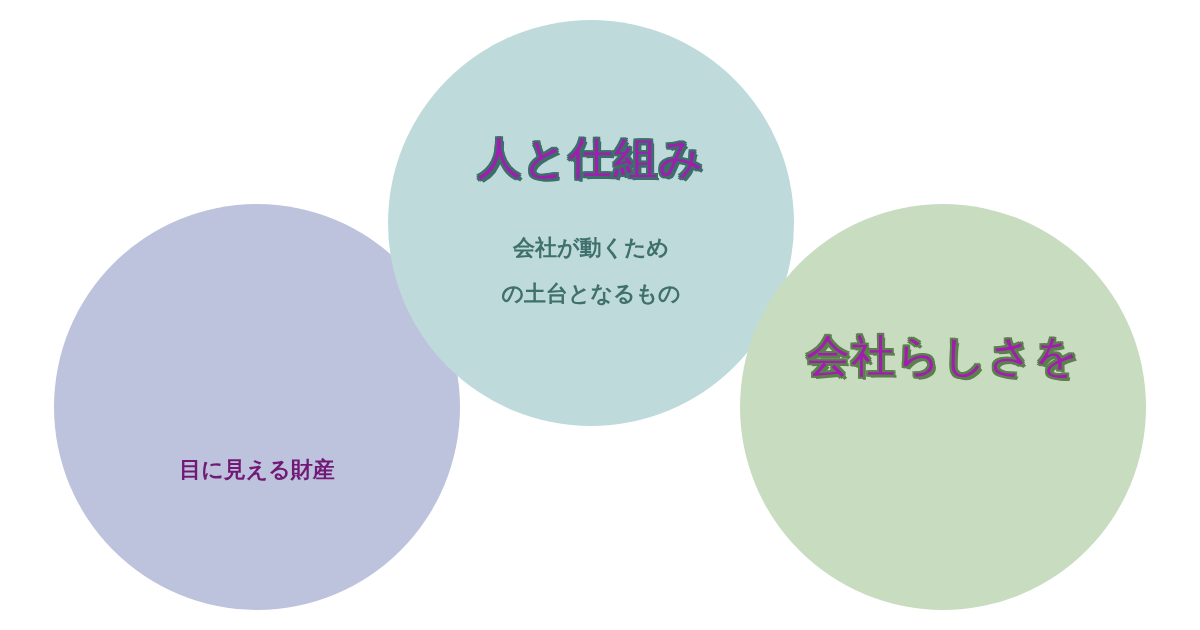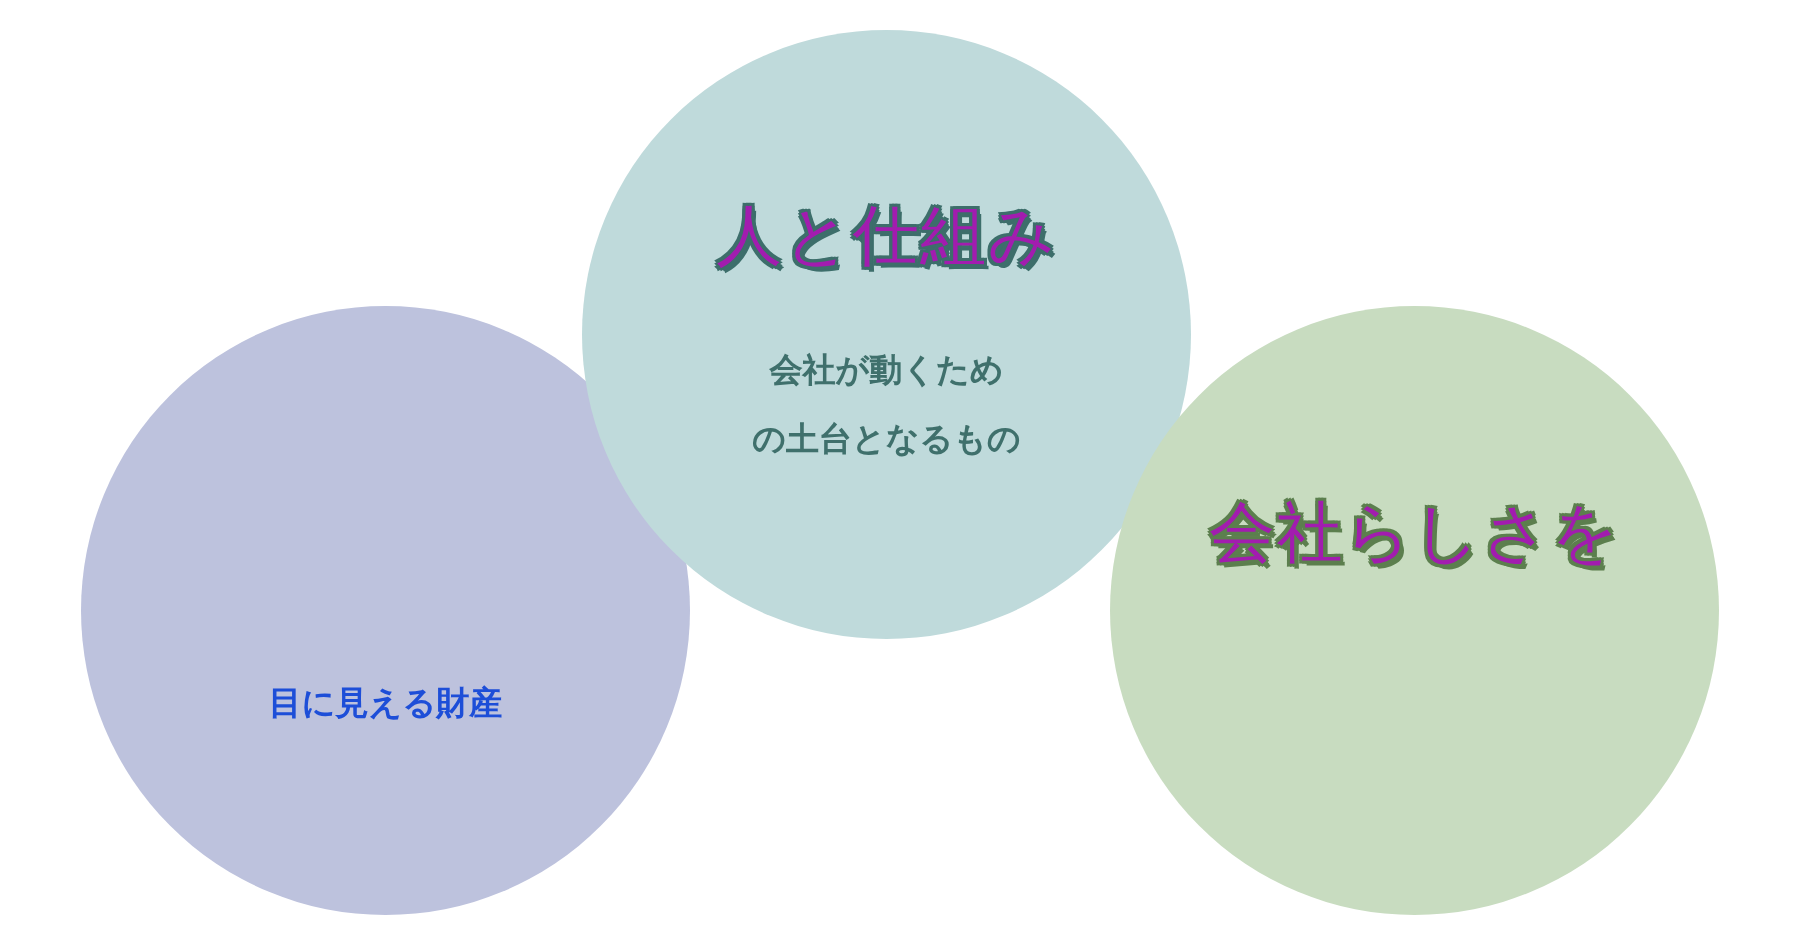--- a/index.html
+++ b/index.html
@@ -73,21 +73,21 @@
       top: 147px;
       text-shadow:
         -2px -2px 0 #5E6DB8, 2px -2px 0 #5E6DB8,
         -2px 2px 0 #5E6DB8, 2px 2px 0 #5E6DB8,
         0 -2px 0 #5E6DB8, 0 2px 0 #5E6DB8,
         -2px 0 0 #5E6DB8, 2px 0 0 #5E6DB8,
         3px 3px 0 #5E6DB8;
     }
     .circle-assets .subtitle {
       top: 243px;
-      color: #1d4ed8;
+      color: #701a75;
     }
     
     .circle-people .title {
       top: 112px;
       text-shadow:
         -2px -2px 0 #3D6E6B, 2px -2px 0 #3D6E6B,
         -2px 2px 0 #3D6E6B, 2px 2px 0 #3D6E6B,
         0 -2px 0 #3D6E6B, 0 2px 0 #3D6E6B,
         -2px 0 0 #3D6E6B, 2px 0 0 #3D6E6B,
         3px 3px 0 #3D6E6B;

